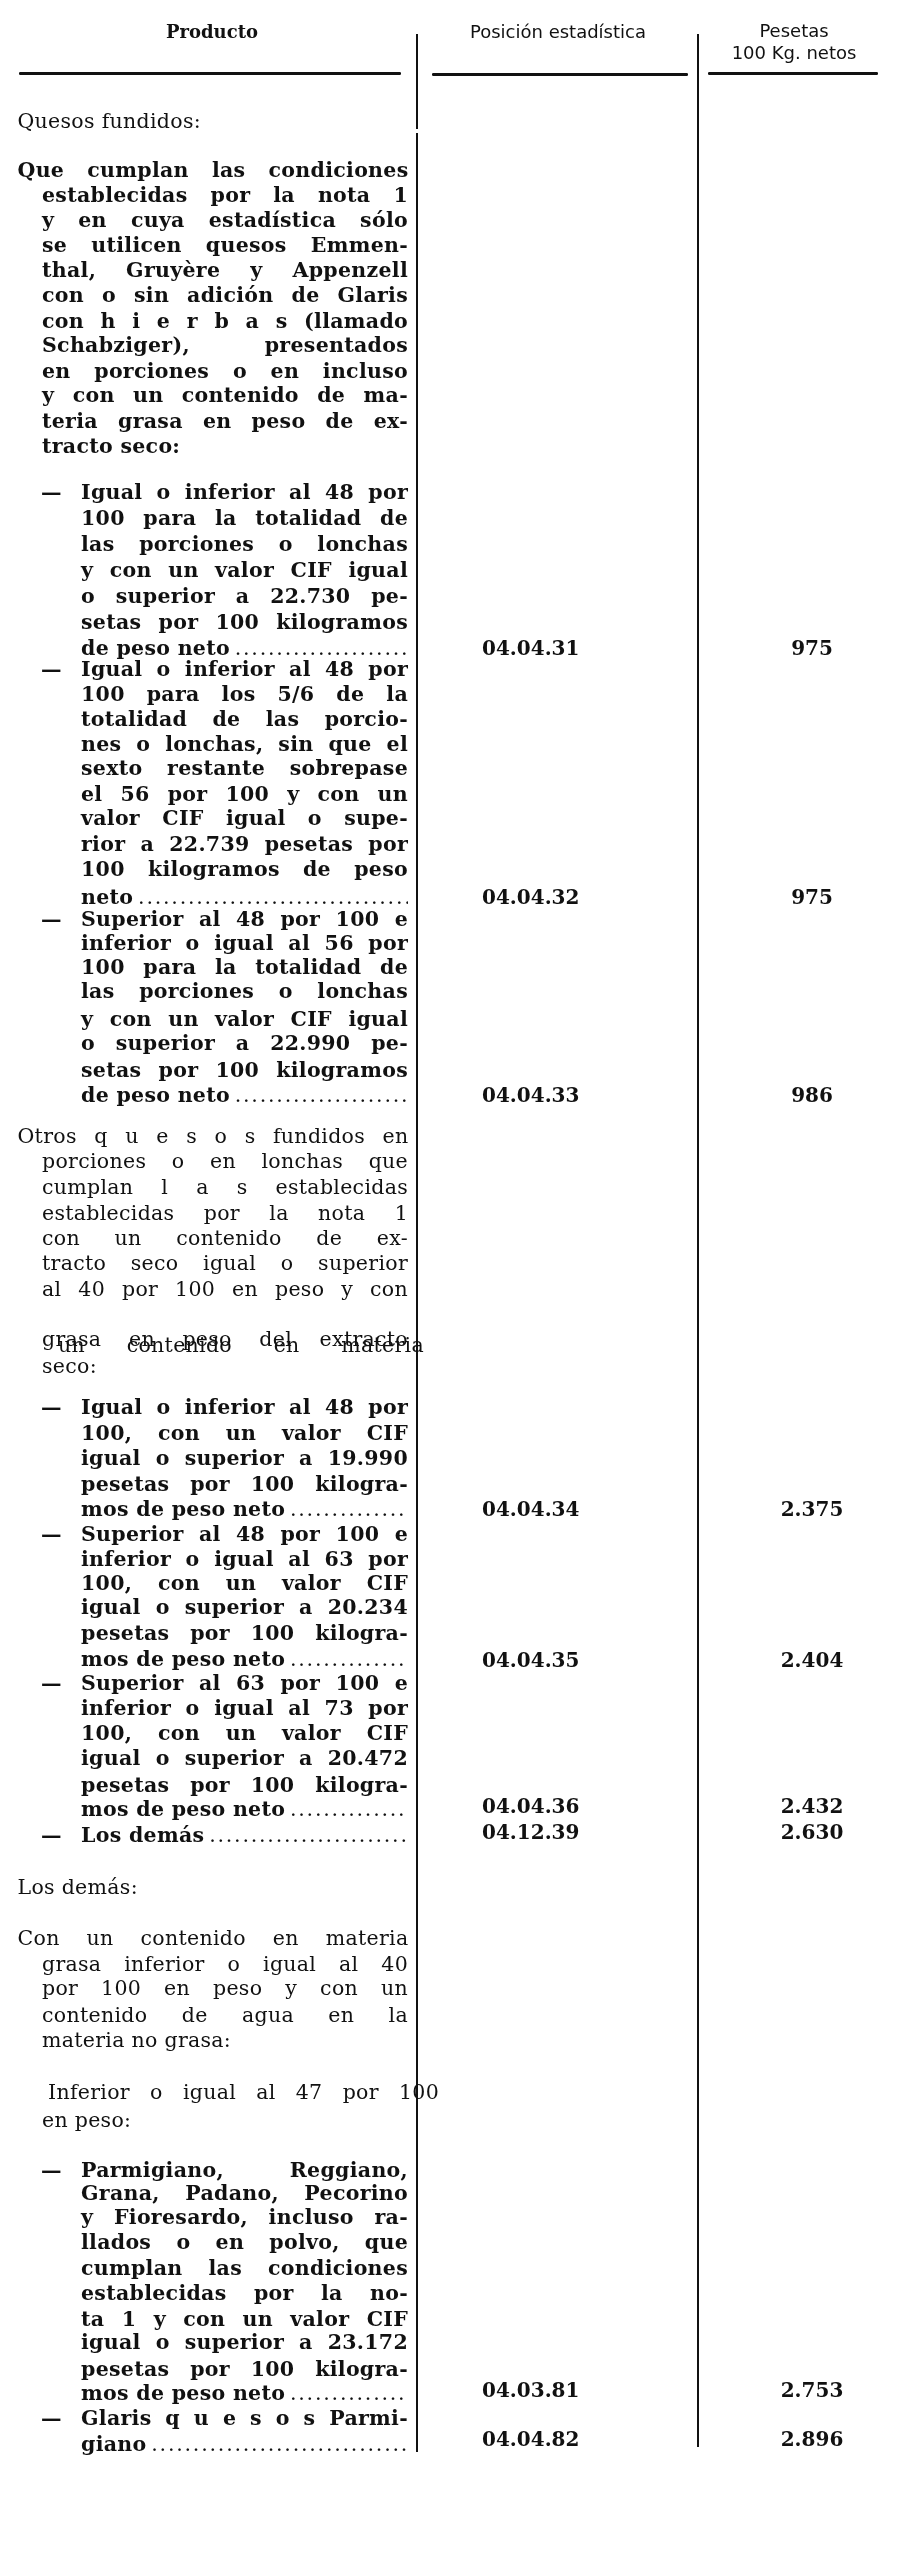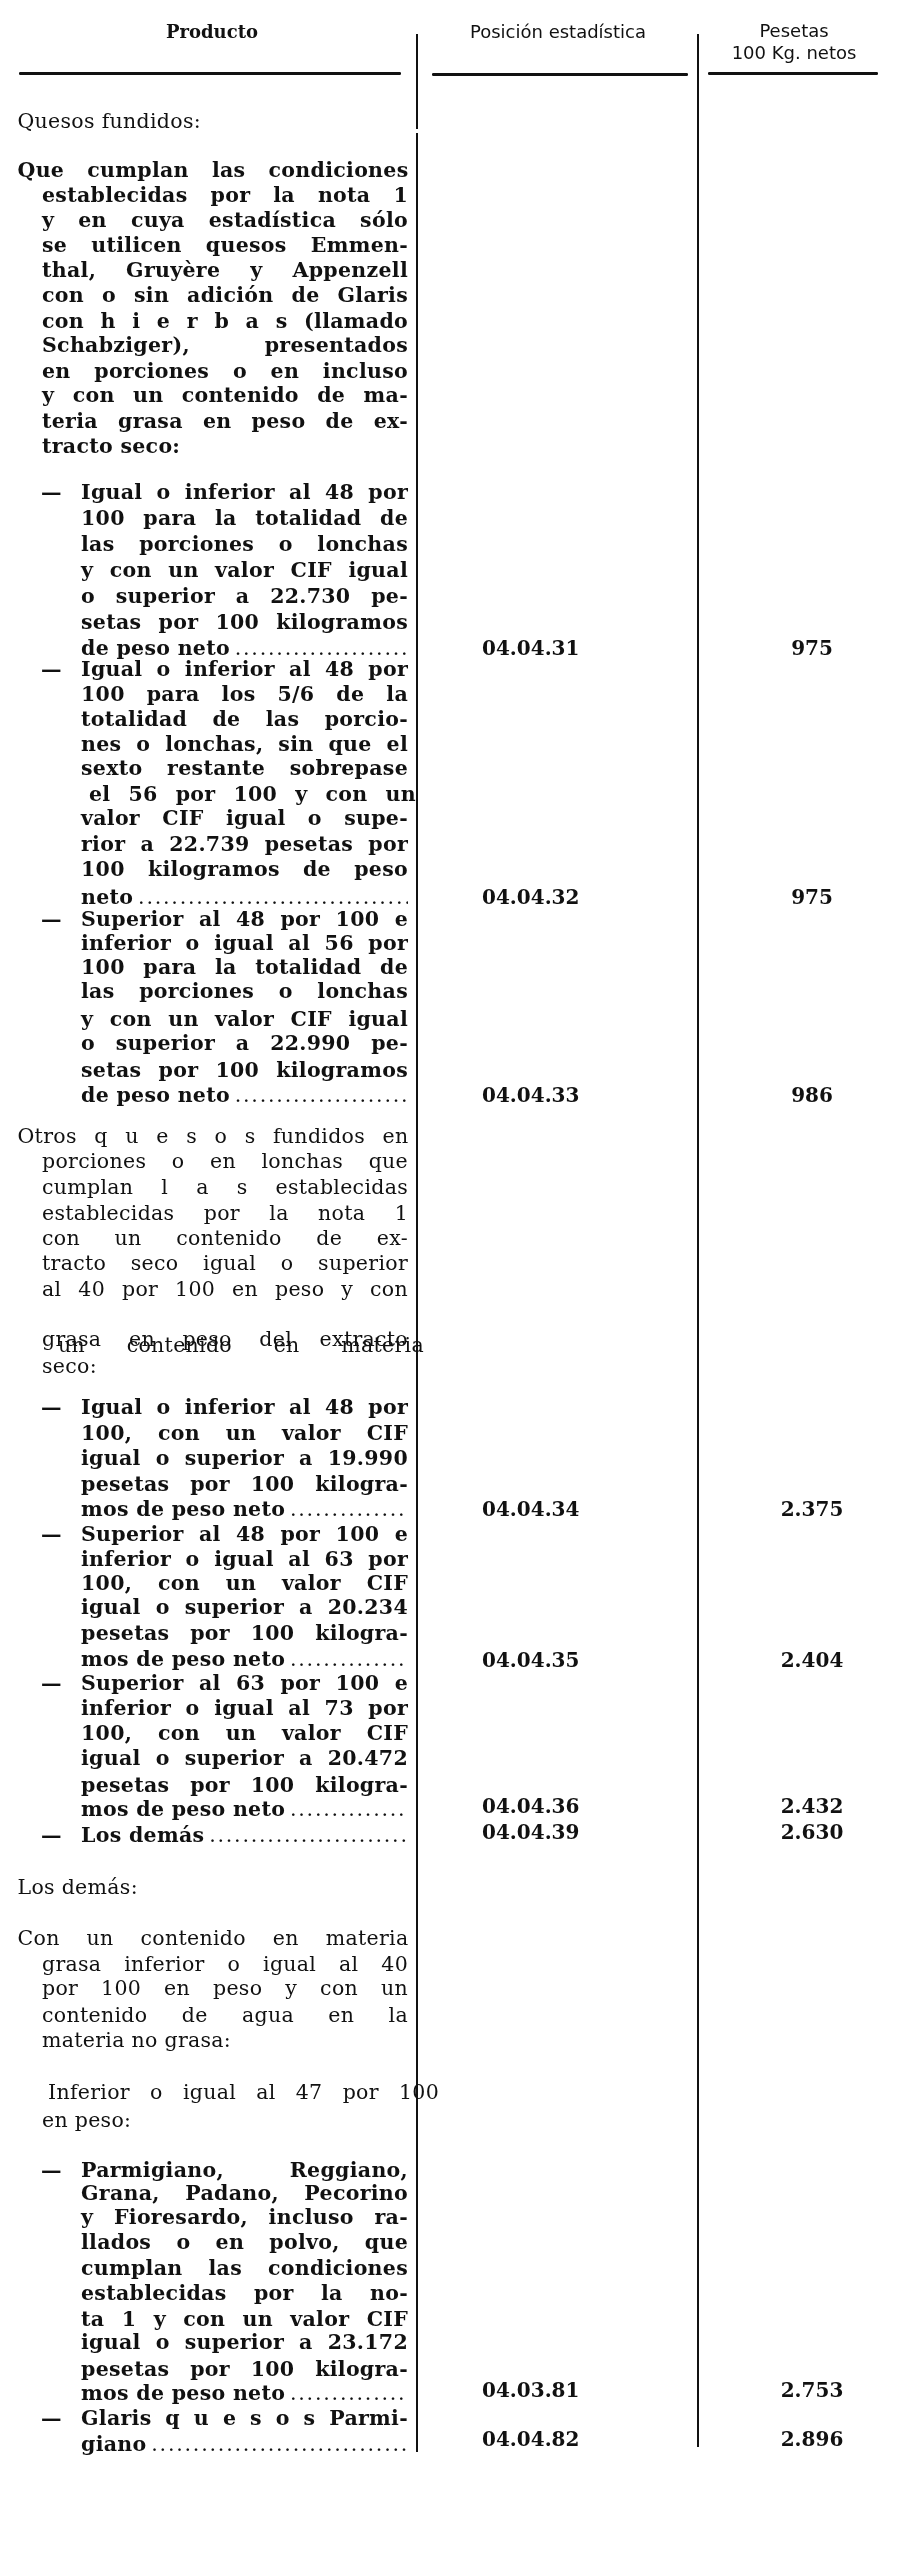--- a/index.html
+++ b/index.html
@@ -61,21 +61,21 @@
       <div class="ln lead" style="left: 81px; top: 648px; width: 327px;">
         <span class="t">de peso neto</span>
         <span class="dots">......................................................</span>
       </div>
       <div class="dash" style="left: 41px; top: 669px;">—</div>
       <div class="ln j" style="left: 81px; top: 669px; width: 327px;">Igual o inferior al 48 por</div>
       <div class="ln j" style="left: 81px; top: 694px; width: 327px;">100 para los 5/6 de la</div>
       <div class="ln j" style="left: 81px; top: 719px; width: 327px;">totalidad de las porcio-</div>
       <div class="ln j" style="left: 81px; top: 744px; width: 327px;">nes o lonchas, sin que el</div>
       <div class="ln j" style="left: 81px; top: 768px; width: 327px;">sexto restante sobrepase</div>
-      <div class="ln j" style="left: 81px; top: 794px; width: 327px; margin-left: 8px;">el 56 por 100 y con un</div>
+      <div class="ln j" style="left: 81px; top: 794px; width: 327px;">el 56 por 100 y con un</div>
       <div class="ln j" style="left: 81px; top: 818px; width: 327px;">valor CIF igual o supe-</div>
       <div class="ln j" style="left: 81px; top: 844px; width: 327px;">rior a 22.739 pesetas por</div>
       <div class="ln j" style="left: 81px; top: 869px; width: 327px;">100 kilogramos de peso</div>
       <div class="ln lead" style="left: 81px; top: 897px; width: 327px;">
         <span class="t">neto</span>
         <span class="dots">......................................................</span>
       </div>
       <div class="dash" style="left: 41px; top: 919px;">—</div>
       <div class="ln j" style="left: 81px; top: 919px; width: 327px;">Superior al 48 por 100 e</div>
       <div class="ln j" style="left: 81px; top: 943px; width: 327px;">inferior o igual al 56 por</div>
@@ -162,21 +162,21 @@
       </div>
     </div>
 
   <div id="codes">
       <div class="code" style="left: 482px; top: 648px;">04.04.31</div>
       <div class="code" style="left: 482px; top: 897px;">04.04.32</div>
       <div class="code" style="left: 482px; top: 1095px;">04.04.33</div>
       <div class="code" style="left: 482px; top: 1509px;">04.04.34</div>
       <div class="code" style="left: 482px; top: 1660px;">04.04.35</div>
       <div class="code" style="left: 482px; top: 1806px;">04.04.36</div>
-      <div class="code" style="left: 482px; top: 1832px;">04.04.39</div>
+      <div class="code" style="left: 482px; top: 1832px;">04.12.39</div>
       <div class="code" style="left: 482px; top: 2390px;">04.03.81</div>
       <div class="code" style="left: 482px; top: 2439px;">04.04.82</div>
     </div>
   <div id="prices">
       <div class="val" style="left: 812px; top: 648px;">975</div>
       <div class="val" style="left: 812px; top: 897px;">975</div>
       <div class="val" style="left: 812px; top: 1095px;">986</div>
       <div class="val" style="left: 812px; top: 1509px;">2.375</div>
       <div class="val" style="left: 812px; top: 1660px;">2.404</div>
       <div class="val" style="left: 812px; top: 1806px;">2.432</div>

